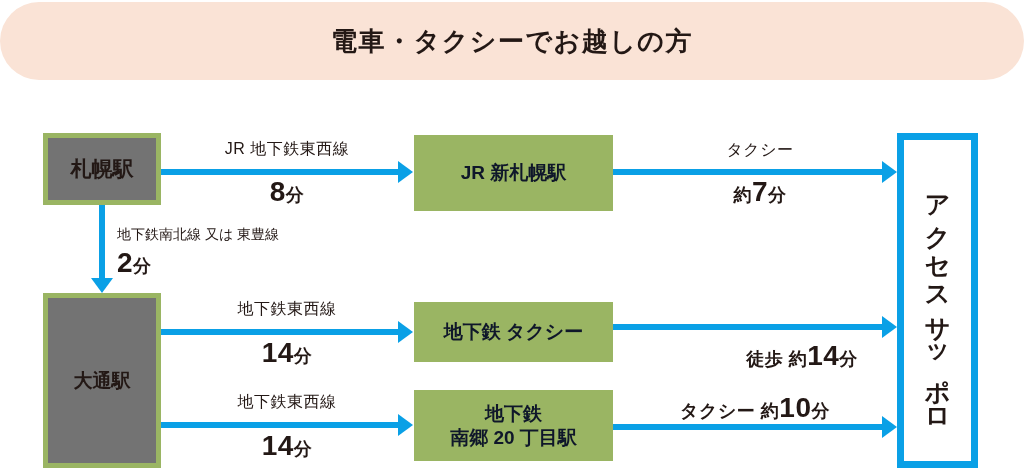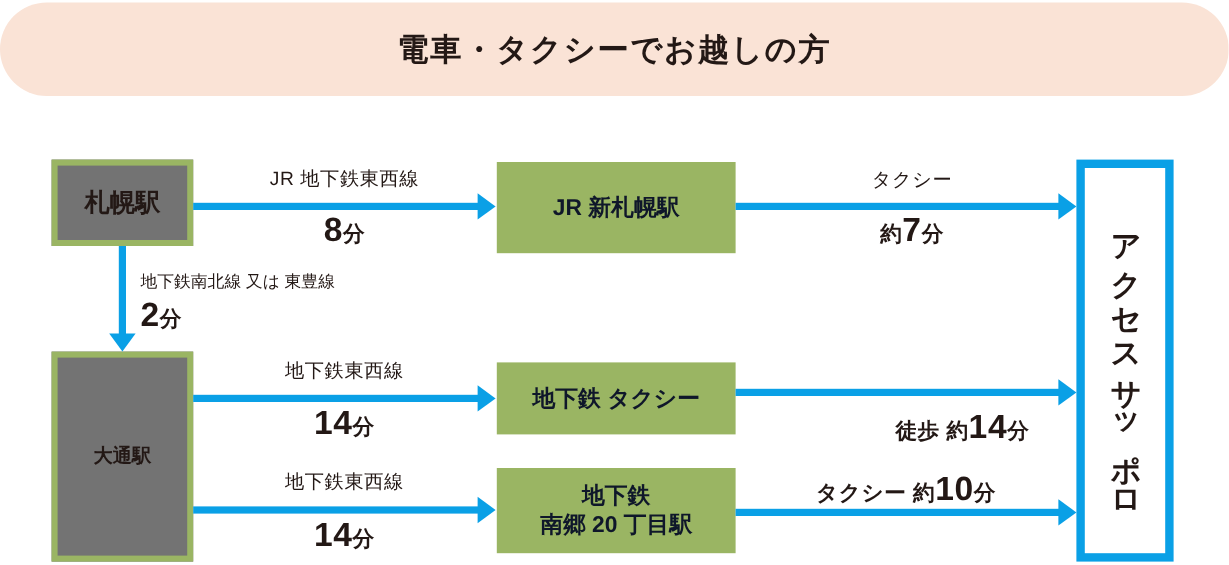--- a/index.html
+++ b/index.html
@@ -68,21 +68,21 @@
     font-weight: bold;
   }
   .box-outline-blue {
     border: 7px solid #0aa0e6;
     background: #ffffff;
     color: #231815;
     font-weight: bold;
   }
 
   #box-sapporo  { left: 43px;  top: 133px; width: 118px; height: 72px;  font-size: 21px; }
-  #box-odori    { left: 43px;  top: 293px; width: 118px; height: 175px; font-size: 16px; }
+  #box-odori    { left: 43px;  top: 293px; width: 118px; height: 175px; font-size: 19px; }
   #box-shin     { left: 414px; top: 135px; width: 199px; height: 76px;  font-size: 19px; }
   #box-oyachi   { left: 414px; top: 302px; width: 199px; height: 60px;  font-size: 19px; }
   #box-nango    { left: 414px; top: 390px; width: 199px; height: 71px;  font-size: 19px; line-height: 1.25; }
   #box-access   { left: 897px; top: 133px; width: 81px;  height: 335px; font-size: 25px; }
 
   .vertical-text {
     writing-mode: vertical-rl;
     text-orientation: upright;
     letter-spacing: 2px;
     line-height: 1;

